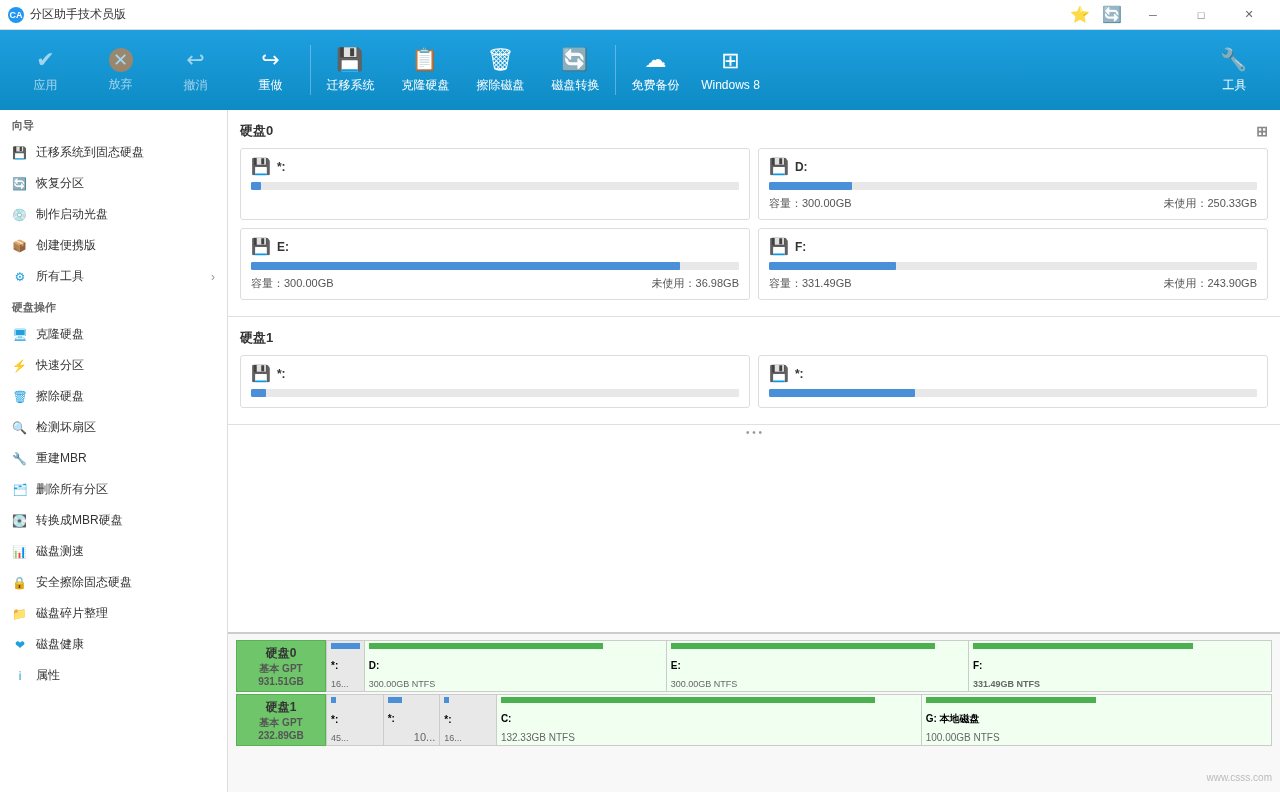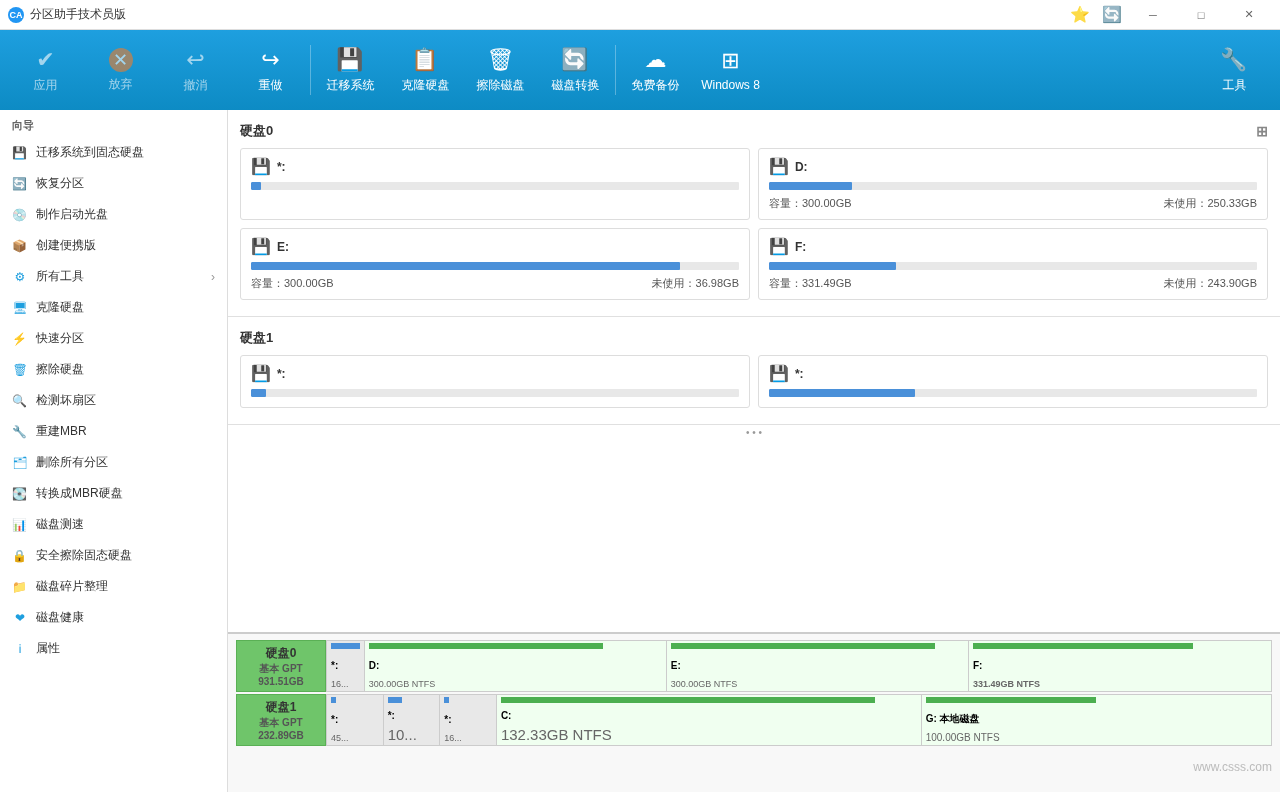--- a/index.html
+++ b/index.html
@@ -201,24 +201,24 @@
 
     .scroll-indicator {
       text-align: center;
       color: #999;
       font-size: 10px;
       padding: 2px;
     }
 
     .watermark {
       position: absolute;
-      bottom: 18px;
+      bottom: 9px;
       right: 8px;
       color: #bbb;
-      font-size: 12px;
+      font-size: 10px;
     }
 
     
     ::-webkit-scrollbar { width: 6px; }
     ::-webkit-scrollbar-track { background: #f1f1f1; }
     ::-webkit-scrollbar-thumb { background: #ccc; border-radius: 3px; }
 
     .toolbar-divider {
       width: 1px;
       height: 50px;
@@ -324,20 +324,21 @@
     <div class="sidebar-item">
       <div class="sidebar-item-icon" style="color:#1e9fdf;">📦</div>
       <span>创建便携版</span>
     </div>
     <div class="sidebar-item">
       <div class="sidebar-item-icon" style="color:#1e9fdf;">⚙</div>
       <span>所有工具</span>
       <span class="sidebar-item-arrow">›</span>
     </div>
 
+    <div class="sidebar-section-title">硬盘操作</div>
 
     <div class="sidebar-item">
       <div class="sidebar-item-icon" style="color:#1e9fdf;">🖥</div>
       <span>克隆硬盘</span>
     </div>
     <div class="sidebar-item">
       <div class="sidebar-item-icon" style="color:#f07c2a;">⚡</div>
       <span>快速分区</span>
     </div>
     <div class="sidebar-item">
@@ -524,33 +525,33 @@
 
           <div class="disk-map-part" style="width:6%;background:#e8e8e8;">
             <div style="height:6px;background:#4a90d9;width:10%;margin-bottom:2px;"></div>
             <div style="font-weight:bold;font-size:10px;">*:</div>
             <div style="font-size:9px;color:#666;">45...</div>
           </div>
 
           <div class="disk-map-part" style="width:6%;background:#e8e8e8;">
             <div style="height:6px;background:#4a90d9;width:30%;margin-bottom:2px;"></div>
             <div style="font-weight:bold;font-size:10px;">*:</div>
-            <div style="font-size:15px;color:#666;">10...</div>
+            <div style="font-size:11px;color:#666;text-align:right;">10...</div>
           </div>
 
           <div class="disk-map-part" style="width:6%;background:#e8e8e8;">
             <div style="height:6px;background:#4a90d9;width:10%;margin-bottom:2px;"></div>
             <div style="font-weight:bold;font-size:10px;">*:</div>
             <div style="font-size:9px;color:#666;">16...</div>
           </div>
 
           <div class="disk-map-part" style="width:45%;background:#f0fff0;">
             <div style="height:6px;background:#4caf50;width:90%;margin-bottom:2px;"></div>
             <div style="font-weight:bold;font-size:10px;">C:</div>
-            <div style="font-size:15px;color:#666;">132.33GB NTFS</div>
+            <div style="font-size:10px;color:#666;">132.33GB NTFS</div>
           </div>
 
           <div class="disk-map-part" style="width:37%;background:#f0fff0;">
             <div style="height:6px;background:#4caf50;width:50%;margin-bottom:2px;"></div>
             <div style="font-weight:bold;font-size:10px;">G: 本地磁盘</div>
             <div style="font-size:10px;color:#666;">100.00GB NTFS</div>
           </div>
         </div>
       </div>
 

